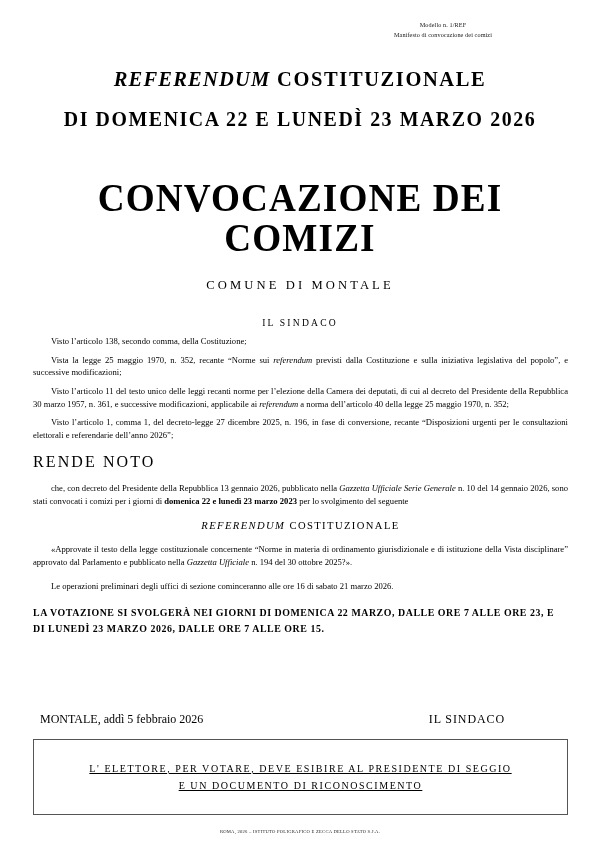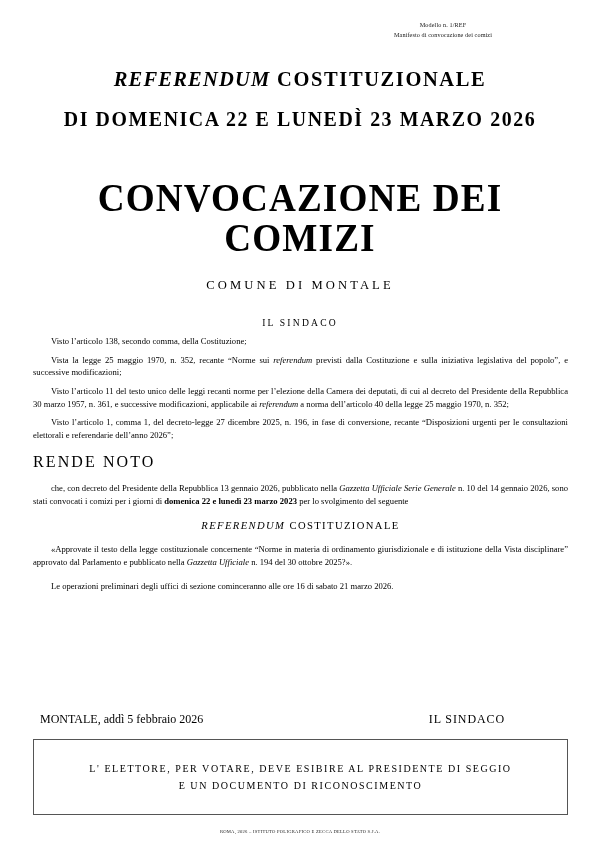--- a/index.html
+++ b/index.html
@@ -173,20 +173,21 @@
     flex-direction: column;
     align-items: center;
     justify-content: center;
   }
   .notice-line {
     font-size: 10px;
     letter-spacing: 1.55px;
     line-height: 1.72;
     text-align: left;
     white-space: nowrap;
+    text-decoration: underline;
   }
 
   
   .footer {
     position: absolute;
     left: 0; right: 0;
     top: 823px;
     text-align: center;
     font-size: 4.6px;
     letter-spacing: 0.25px;
@@ -233,20 +234,21 @@
     <p><span>che, con decreto del Presidente della Repubblica 13 gennaio 2026, pubblicato nella </span><i>Gazzetta Ufficiale  Serie Generale</i><span> n. 10 del 14 gennaio 2026, sono stati convocati i comizi per i giorni di </span><b>domenica 22 e lunedì 23 marzo 2023</b><span> per lo svolgimento del seguente</span></p>
 
     <p class="center-head-ref"><span class="it">REFERENDUM</span> <span>COSTITUZIONALE</span></p>
 
     <p><span>«Approvate il testo della legge costituzionale concernente “Norme in materia di ordinamento giurisdizionale e di istituzione della Vista disciplinare” approvato dal Parlamento e pubblicato nella </span><i>Gazzetta Ufficiale</i><span> n. 194 del 30 ottobre 2025?».</span></p>
 
     <div class="spacer-sm"></div>
 
     <p>Le operazioni preliminari degli uffici di sezione cominceranno alle ore 16 di sabato 21 marzo 2026.</p>
 
+    <p class="allcaps-bold"><span>LA VOTAZIONE SI SVOLGERÀ NEI GIORNI DI DOMENICA 22 MARZO, DALLE ORE 7 ALLE ORE 23, E</span> <span>DI LUNEDÌ 23 MARZO 2026, DALLE ORE 7 ALLE ORE 15.</span></p>
 
   </div>
 
   <div class="sign-row">
     <div>MONTALE, addì 5 febbraio 2026</div>
     <div class="sign-right">IL SINDACO</div>
   </div>
 
   <div class="notice-box">
     <div class="notice-line">L' ELETTORE, PER VOTARE, DEVE ESIBIRE AL PRESIDENTE DI SEGGIO</div>

